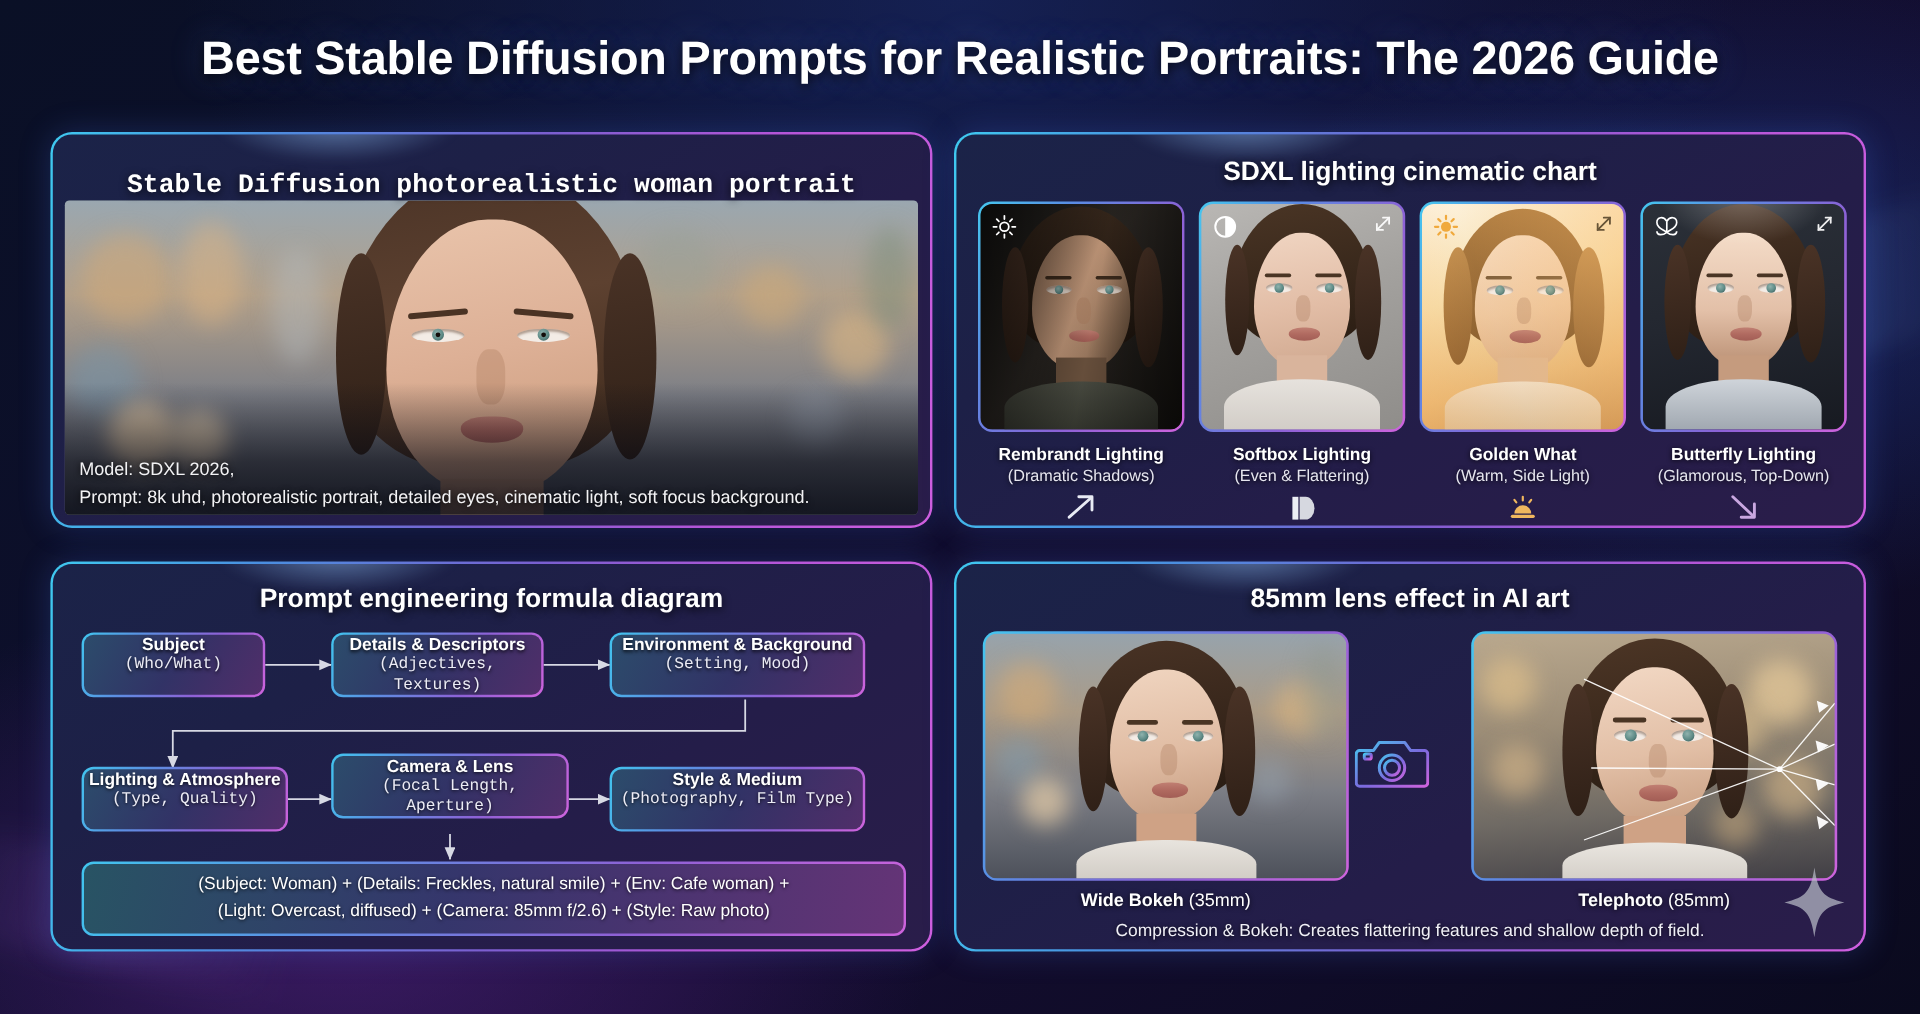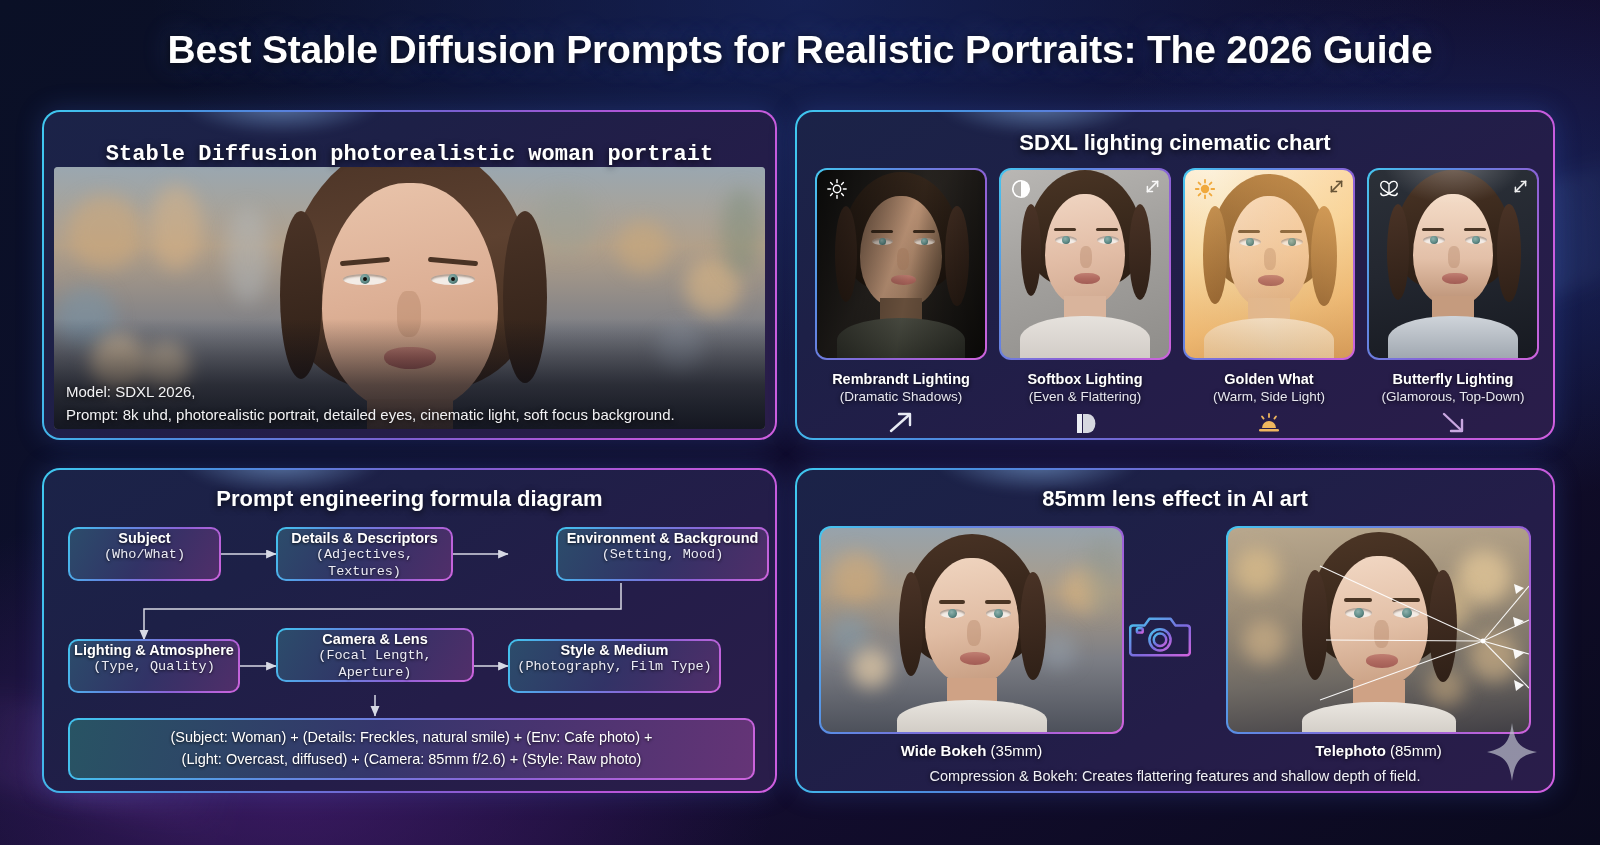--- a/index.html
+++ b/index.html
@@ -502,21 +502,21 @@
         <span class="node-t">Subject</span>
         <span class="node-s">(Who/What)</span>
       </div>
     </div>
     <div class="node" style="left:232px;top:57px;width:177px;height:54px;">
       <div class="node-in">
         <span class="node-t">Details &amp; Descriptors</span>
         <span class="node-s">(Adjectives, Textures)</span>
       </div>
     </div>
-    <div class="node" style="left:464px;top:57px;width:213px;height:54px;margin-left:48px;">
+    <div class="node" style="left:464px;top:57px;width:213px;height:54px;">
       <div class="node-in">
         <span class="node-t">Environment &amp; Background</span>
         <span class="node-s">(Setting, Mood)</span>
       </div>
     </div>
 
     <div class="node" style="left:24px;top:169px;width:172px;height:54px;">
       <div class="node-in">
         <span class="node-t">Lighting &amp; Atmosphere</span>
         <span class="node-s">(Type, Quality)</span>
@@ -530,21 +530,21 @@
     </div>
     <div class="node" style="left:464px;top:169px;width:213px;height:54px;">
       <div class="node-in">
         <span class="node-t">Style &amp; Medium</span>
         <span class="node-s">(Photography, Film Type)</span>
       </div>
     </div>
 
     <div class="node formula-box">
       <div class="formula-in">
-        <span>(Subject: Woman) + (Details: Freckles, natural smile) + (Env: Cafe photo) +</span>
+        <span>(Subject: Woman) + (Details: Freckles, natural smile) + (Env: Cafe woman) +</span>
         <span>(Light: Overcast, diffused) + (Camera: 85mm f/2.6) + (Style: Raw photo)</span>
       </div>
     </div>
   </div>
 </div>
 
 <div class="panel" id="panel-lens">
   <div class="panel-inner">
     <div class="panel-title">85mm lens effect in AI art</div>
 

